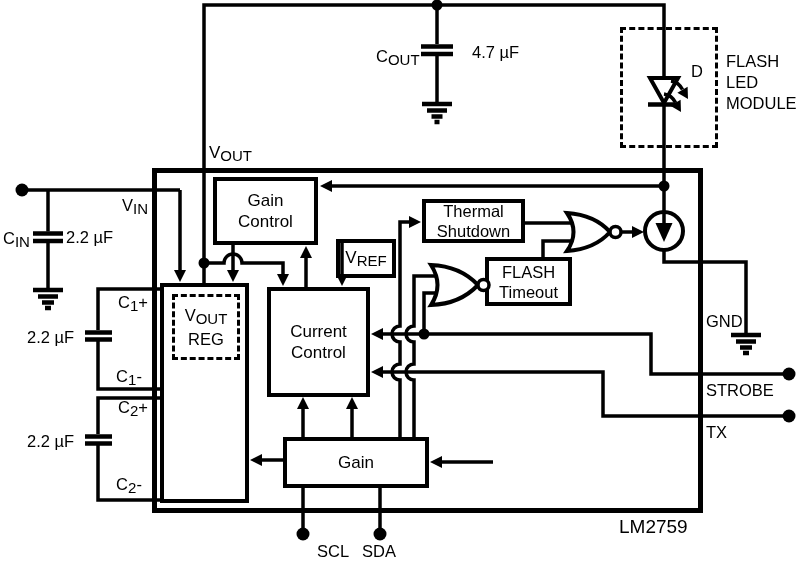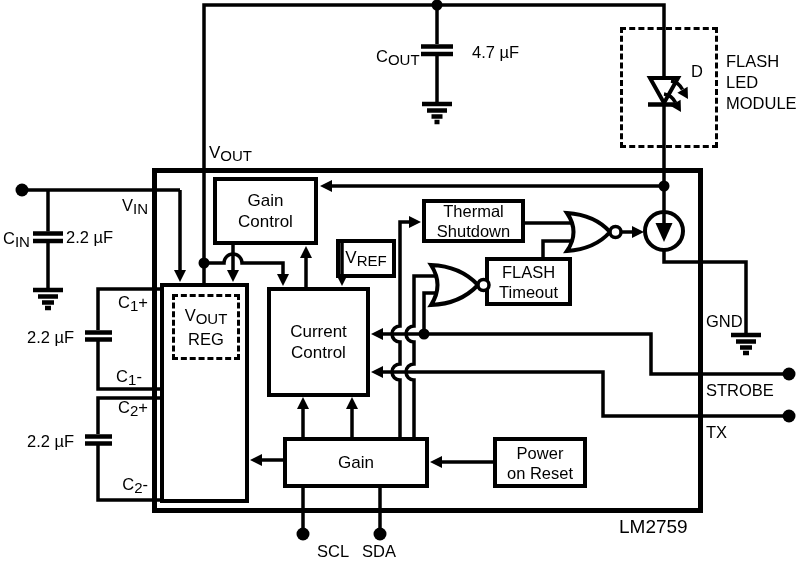--- a/index.html
+++ b/index.html
@@ -61,24 +61,20 @@
     <div class="dashedbox" style="left:8px;top:7px;width:68px;height:66px;">
       <div><span>V</span><span class="sub">OUT</span></div>
       <div>REG</div>
     </div>
   </div>
 
   <div class="box" style="left:283px;top:437px;width:146px;height:51px;line-height:20px;">
     <div>Gain</div>
   </div>
 
-  <div class="box" style="left:493px;top:437px;width:94px;height:51px;font-size:16.5px;line-height:20px;">
-    <div>Power</div>
-    <div>on Reset</div>
-  </div>
 
   <div class="lbl" style="left:209px;top:144px;font-size:17px;">
     <span>V</span><span class="sub">OUT</span></div>
   <div class="lbl" style="left:108px;top:196px;width:40px;text-align:right;">
     <span>V</span><span class="sub">IN</span></div>
   <div class="lbl" style="left:3px;top:229px;">
     <span>C</span><span class="sub">IN</span></div>
   <div class="lbl" style="left:66px;top:228px;">2.2 µF</div>
   <div class="lbl" style="left:376px;top:47px;">
     <span>C</span><span class="sub">OUT</span></div>
@@ -93,21 +89,21 @@
 
   <div class="lbl" style="left:27px;top:328px;">2.2 µF</div>
   <div class="lbl" style="left:27px;top:432px;">2.2 µF</div>
 
   <div class="lbl" style="left:110px;top:293px;width:38px;text-align:right;">
     <span>C</span><span class="sub">1</span><span>+</span></div>
   <div class="lbl" style="left:110px;top:367px;width:38px;text-align:center;">
     <span>C</span><span class="sub">1</span><span>-</span></div>
   <div class="lbl" style="left:110px;top:398px;width:38px;text-align:right;">
     <span>C</span><span class="sub">2</span><span>+</span></div>
-  <div class="lbl" style="left:110px;top:475px;width:38px;text-align:right;">
+  <div class="lbl" style="left:110px;top:475px;width:38px;text-align:center;">
     <span>C</span><span class="sub">2</span><span>-</span></div>
 
   <div class="lbl" style="left:706px;top:312px;">GND</div>
   <div class="lbl" style="left:706px;top:381px;">STROBE</div>
   <div class="lbl" style="left:706px;top:423px;">TX</div>
   <div class="lbl" style="left:285px;top:542px;margin-left:32px;">SCL</div>
   <div class="lbl" style="left:362px;top:542px;">SDA</div>
   <div class="lbl" style="left:619px;top:518px;font-size:19px;">LM2759</div>
 
   <svg width="800" height="563" viewBox="0 0 800 563">

